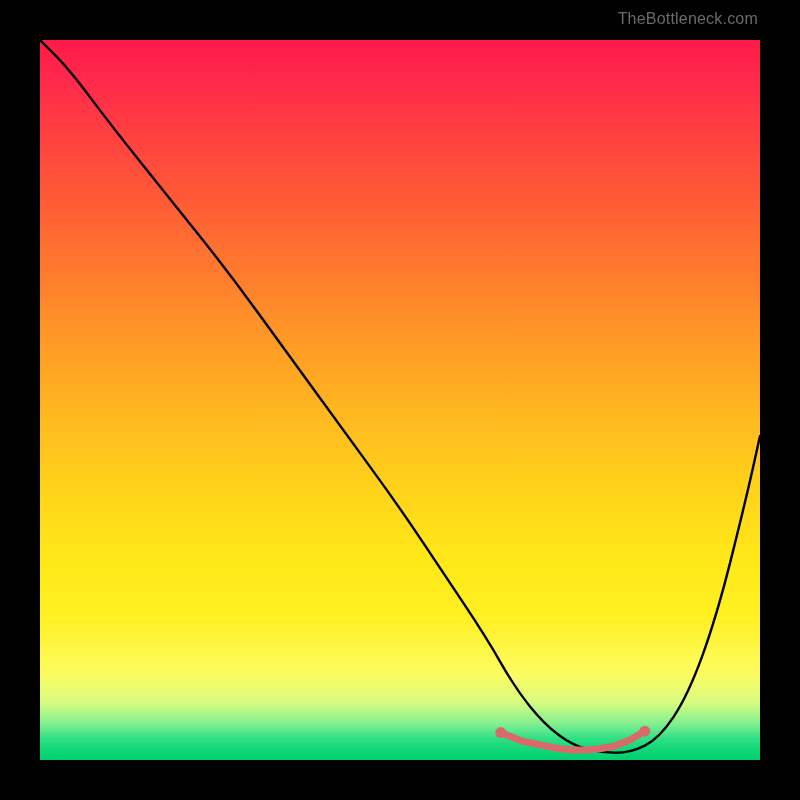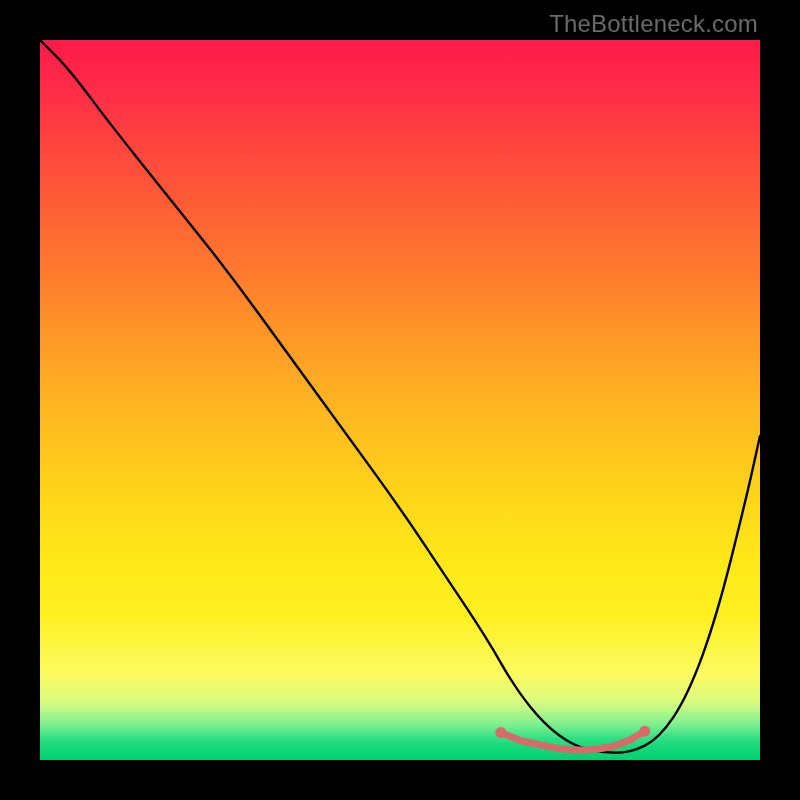--- a/index.html
+++ b/index.html
@@ -40,21 +40,21 @@
       #30e084 97%,
       #10d878 98.5%,
       #00d070 100%
     );
   }
   .attribution {
     position: absolute;
     top: 10px;
     right: 42px;
     color: #6a6a6a;
-    font-size: 24px;
+    font-size: 16px;
     font-weight: 500;
     letter-spacing: 0.2px;
   }
   svg.curve {
     position: absolute;
     left: 0; top: 0;
     width: 720px;
     height: 720px;
   }
 </style>

